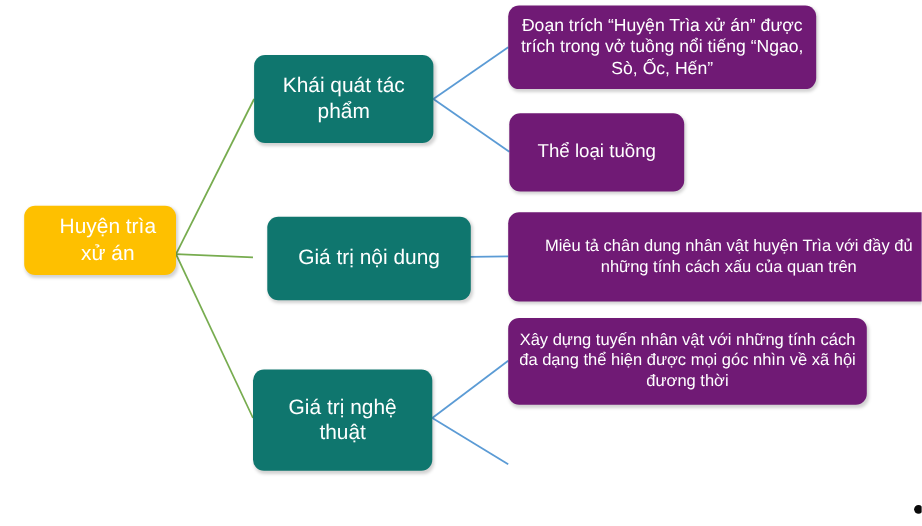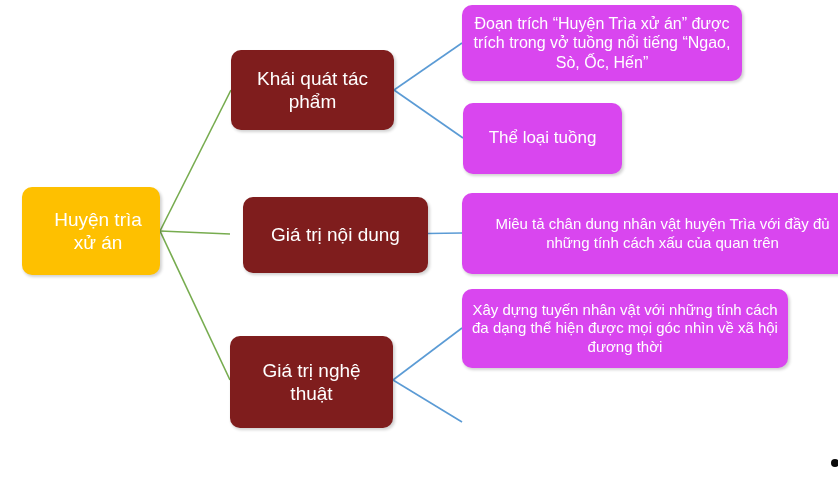--- a/index.html
+++ b/index.html
@@ -17,23 +17,23 @@
     position:absolute;
     display:flex; align-items:center; justify-content:center;
     text-align:center;
     color:#ffffff;
     border-radius:10px;
     box-sizing:border-box;
     padding:4px 10px;
     line-height:1.22;
     box-shadow:1.5px 2px 3px rgba(0,0,0,0.18);
   }
-  .root   { left:22px;  top:187px; width:138px; height:88px; background:#fec000; font-size:19px;padding-left:24px; }
-  .branch { background:#7f1d1d; font-size:19px; }
-  .leaf   { background:#d946ef; }
+  .root   { left:22px;  top:187px; width:138px; height:63px; background:#fec000; font-size:19px;padding-left:24px; }
+  .branch { background:#0f766e; font-size:19px; }
+  .leaf   { background:#701a75; }
   .b1 { left:231px; top:50px;  width:163px; height:80px; }
   .b2 { left:230px; top:197px; width:185px; height:76px;margin-left:13px; }
   .b3 { left:230px; top:336px; width:163px; height:92px; }
   .l1 { left:462px; top:5px;   width:280px; height:76px; font-size:16px; }
   .l2 { left:463px; top:103px; width:159px; height:71px; font-size:17px; }
   .l3 { left:462px; top:193px; width:401px; height:81px; font-size:15px; }
   .l4 { left:462px; top:289px; width:326px; height:79px; font-size:15px; }
   .l5 { left:462px; top:383px; width:366px; height:79px; font-size:15px; }
   .stray-dot {
     position:absolute; left:831px; top:459px;

